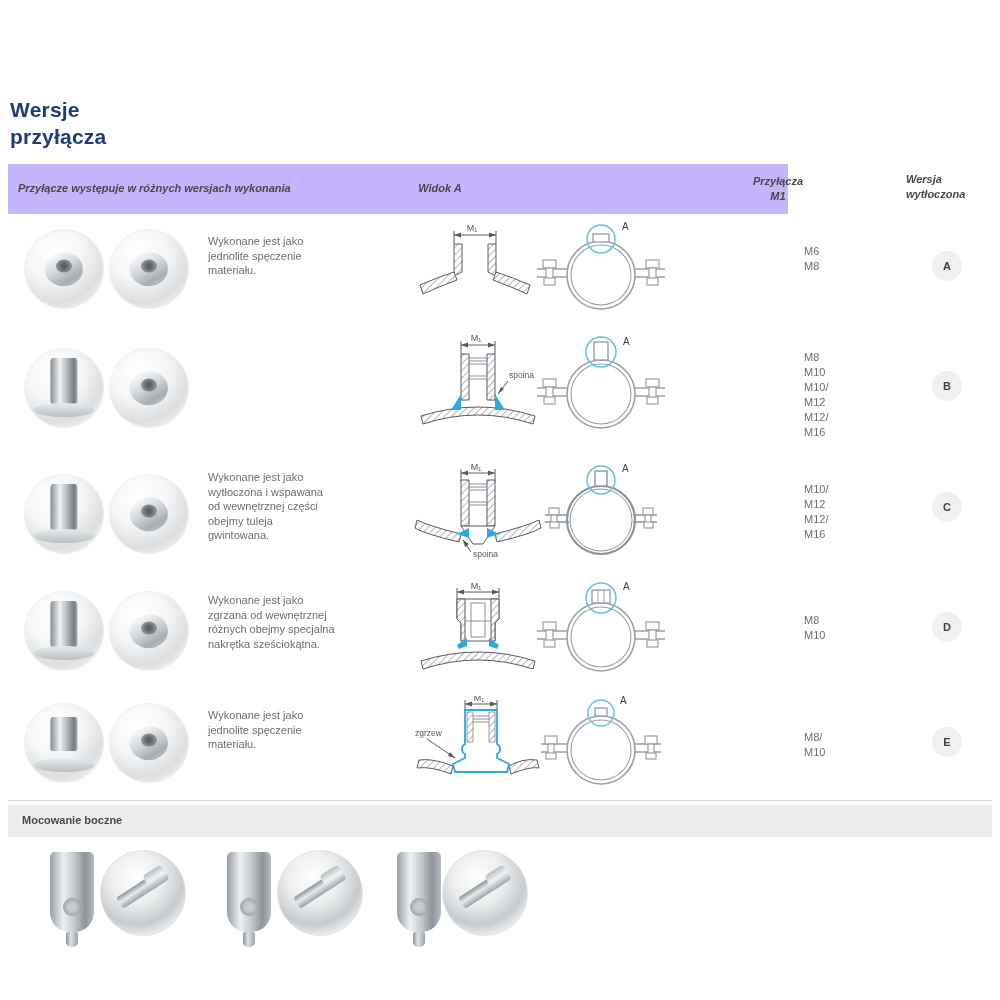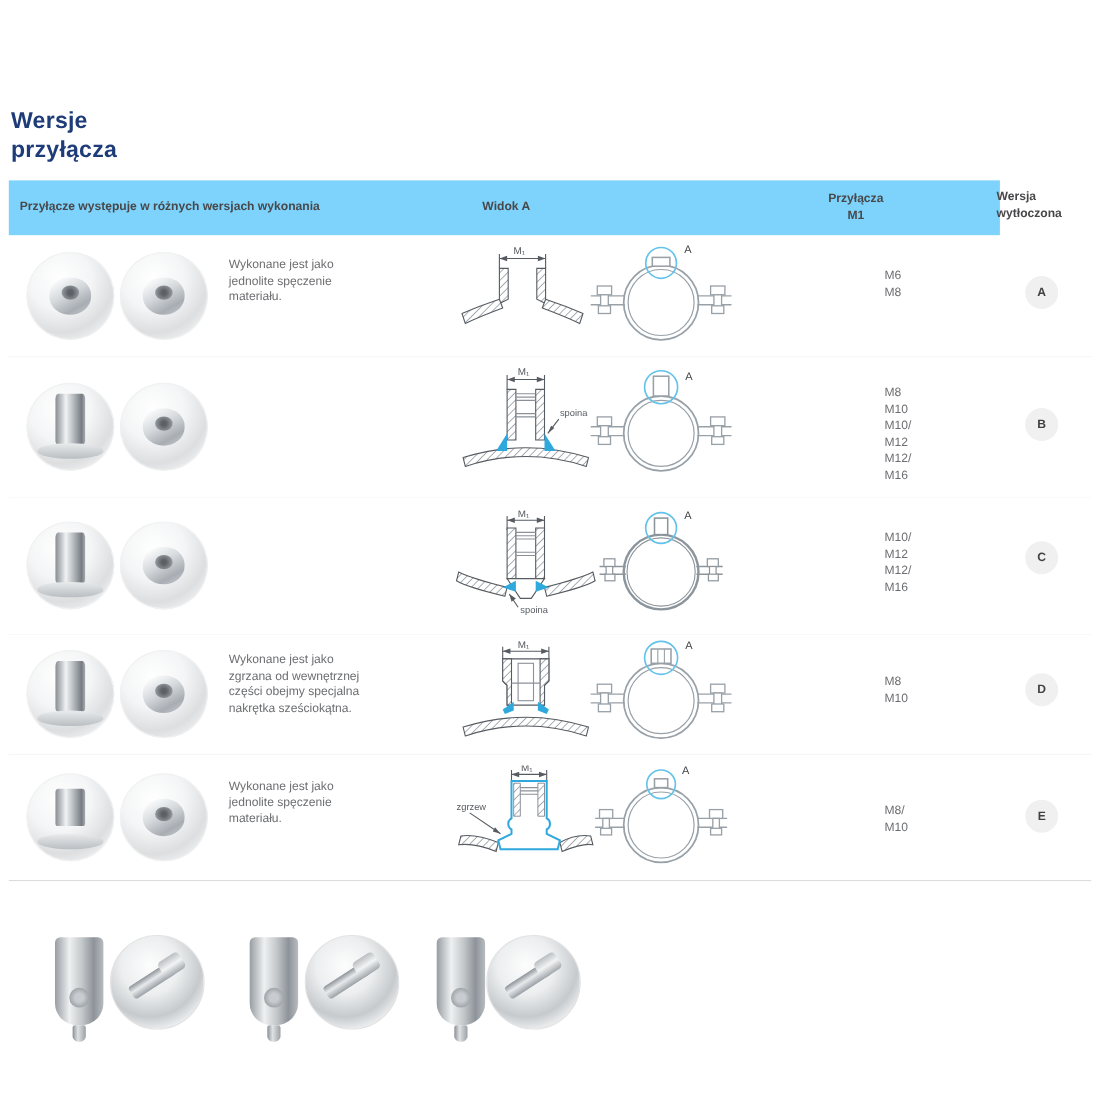--- a/index.html
+++ b/index.html
@@ -2,24 +2,24 @@
 <html><head>
 <meta charset="utf-8">
 <style>
   html,body{margin:0;padding:0;background:#ffffff;}
   body{font-family:"Liberation Sans","DejaVu Sans",sans-serif;color:#6d6e71;}
   .page{position:relative;width:1000px;height:1000px;background:#fff;overflow:hidden;margin-top:24px;}
 
   .page-title{position:absolute;left:10px;top:72px;font-size:21px;font-weight:bold;
     color:#1e3c78;line-height:27px;letter-spacing:.2px;}
 
-  .header-bar{position:absolute;left:8px;top:140px;width:901px;height:50px;background:#7dd3fc;}
+  .header-bar{position:absolute;left:8px;top:140px;width:780px;height:50px;background:#c4b5fd;font-style:italic;}
   .hcell{position:absolute;font-size:11px;font-weight:600;color:#48484a;line-height:15px;}
   .hc1{left:10px;top:17px;}
-  .hc2{left:390px;top:17px;width:84px;text-align:right;}
+  .hc2{left:390px;top:17px;width:84px;text-align:center;}
   .hc3{left:728px;top:10px;width:84px;text-align:center;}
   .hc4{left:898px;top:8px;width:86px;text-align:left;}
 
   .row{position:absolute;left:8px;width:984px;border-bottom:1px solid #dcdcdc;background:#fff;}
   .rowA{top:190px;height:110px;}
   .rowB{top:300px;height:128px;}
   .rowC{top:428px;height:125px;}
   .rowD{top:553px;height:109px;}
   .rowE{top:662px;height:114px;}
 
@@ -206,20 +206,21 @@
 
   <div class="row rowC">
     <div class="photo" style="left:16px;top:22px">
       <div class="part-cyl"></div>
         <div class="base"></div>
     </div>
     <div class="photo" style="left:101px;top:22px">
       <div class="part-dome"></div>
         <div class="hole"></div>
     </div>
+    <div class="desc" style="top:18px">Wykonane jest jako wytłoczona i wspawana od wewnętrznej części obejmy tuleja gwintowana.</div>
 
     <svg class="section" style="position:absolute;left:405px;top:12px" width="130" height="95" viewBox="0 0 130 95">
       <line x1="48" y1="18" x2="48" y2="5" stroke="#565b61" stroke-width="1"></line>
       <line x1="82" y1="18" x2="82" y2="5" stroke="#565b61" stroke-width="1"></line>
       <line x1="48" y1="9" x2="82" y2="9" stroke="#565b61" stroke-width="1"></line>
       <polygon points="48,9 55,6.5 55,11.5" fill="#565b61"></polygon>
       <polygon points="82,9 75,6.5 75,11.5" fill="#565b61"></polygon>
       <text x="63" y="6" font-size="9" fill="#4e5357" text-anchor="middle">M₁</text>
       <polygon points="48,16 56,16 56,62 48,62" fill="url(#hatch)" stroke="#565b61" stroke-width="1"></polygon>
       <polygon points="74,16 82,16 82,62 74,62" fill="url(#hatch)" stroke="#565b61" stroke-width="1"></polygon>
@@ -263,21 +264,21 @@
 
   <div class="row rowD">
     <div class="photo" style="left:16px;top:14px">
       <div class="part-cyl"></div>
         <div class="base"></div>
     </div>
     <div class="photo" style="left:101px;top:14px">
       <div class="part-dome"></div>
         <div class="hole"></div>
     </div>
-    <div class="desc" style="top:16px">Wykonane jest jako zgrzana od wewnętrznej części obejmy specjalna nakrętka sześciokątna.</div>
+    <div class="desc" style="top:16px">Wykonane jest jako zgrzana od wewnętrznej różnych obejmy specjalna nakrętka sześciokątna.</div>
 
     <svg class="section" style="position:absolute;left:405px;top:6px" width="130" height="95" viewBox="0 0 130 95">
       <line x1="44" y1="16" x2="44" y2="5" stroke="#565b61" stroke-width="1"></line>
       <line x1="86" y1="16" x2="86" y2="5" stroke="#565b61" stroke-width="1"></line>
       <line x1="44" y1="9" x2="86" y2="9" stroke="#565b61" stroke-width="1"></line>
       <polygon points="44,9 51,6.5 51,11.5" fill="#565b61"></polygon>
       <polygon points="86,9 79,6.5 79,11.5" fill="#565b61"></polygon>
       <text x="63" y="6" font-size="9" fill="#4e5357" text-anchor="middle">M₁</text>
       <polygon points="44,16 86,16 86,36 82,40 82,58 48,58 48,40 44,36" fill="#ffffff" stroke="#565b61" stroke-width="1"></polygon>
       <polygon points="44,16 52,16 52,58 48,58 48,40 44,36" fill="url(#hatch)" stroke="#565b61" stroke-width="1"></polygon>
@@ -363,20 +364,23 @@
 
     <div class="sizes" style="top:44px">
       <div>M8/</div>
       <div>M10</div>
     </div>
     <div class="badge" style="top:41px">
       <span>E</span>
     </div>
   </div>
 
+  <div class="side-bar">
+    <div class="label">Mocowanie boczne</div>
+  </div>
 
   <div class="bgroup" style="left:0;width:200px">
     <div class="bstrip" style="left:50px"></div>
     <div class="bdetail" style="left:100px"></div>
   </div>
   <div class="bgroup" style="left:177px;width:200px">
     <div class="bstrip" style="left:50px"></div>
     <div class="bdetail" style="left:100px"></div>
   </div>
   <div class="bgroup" style="left:347px;width:200px">

